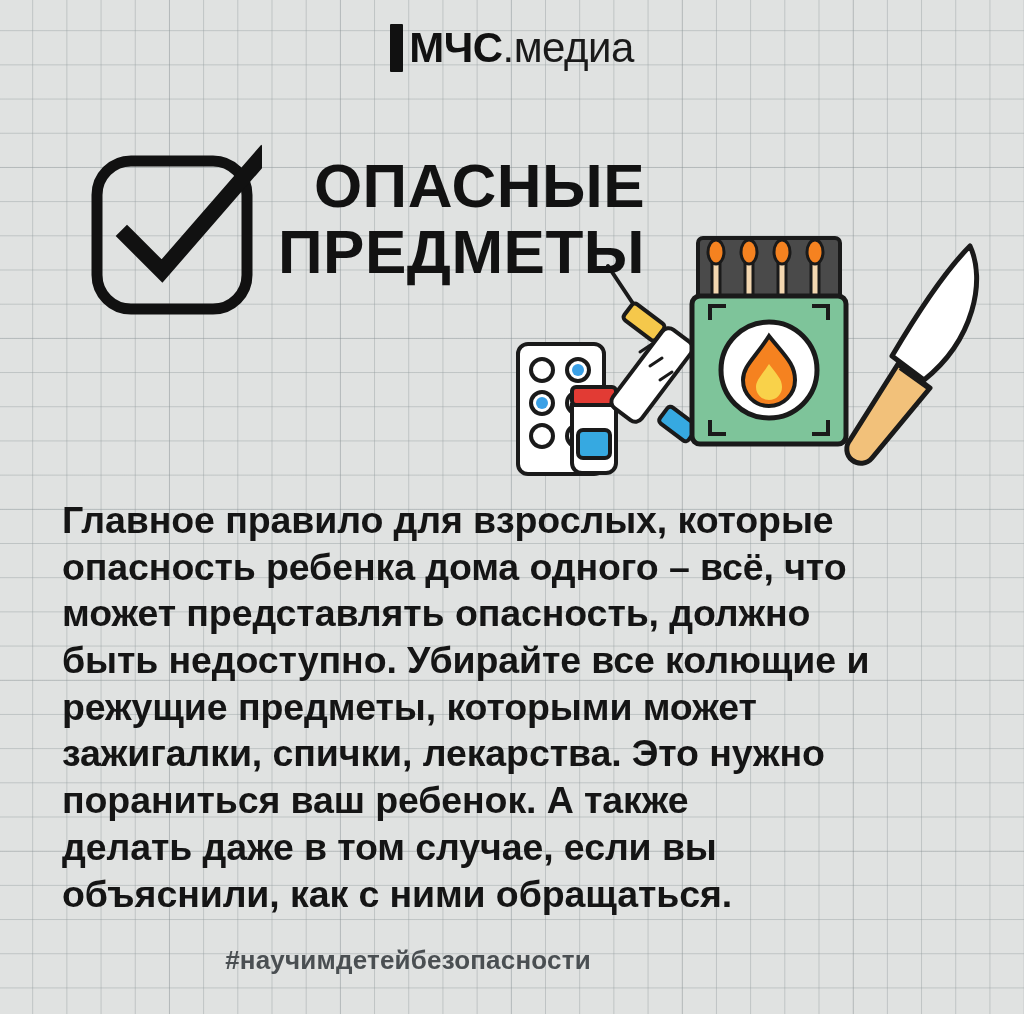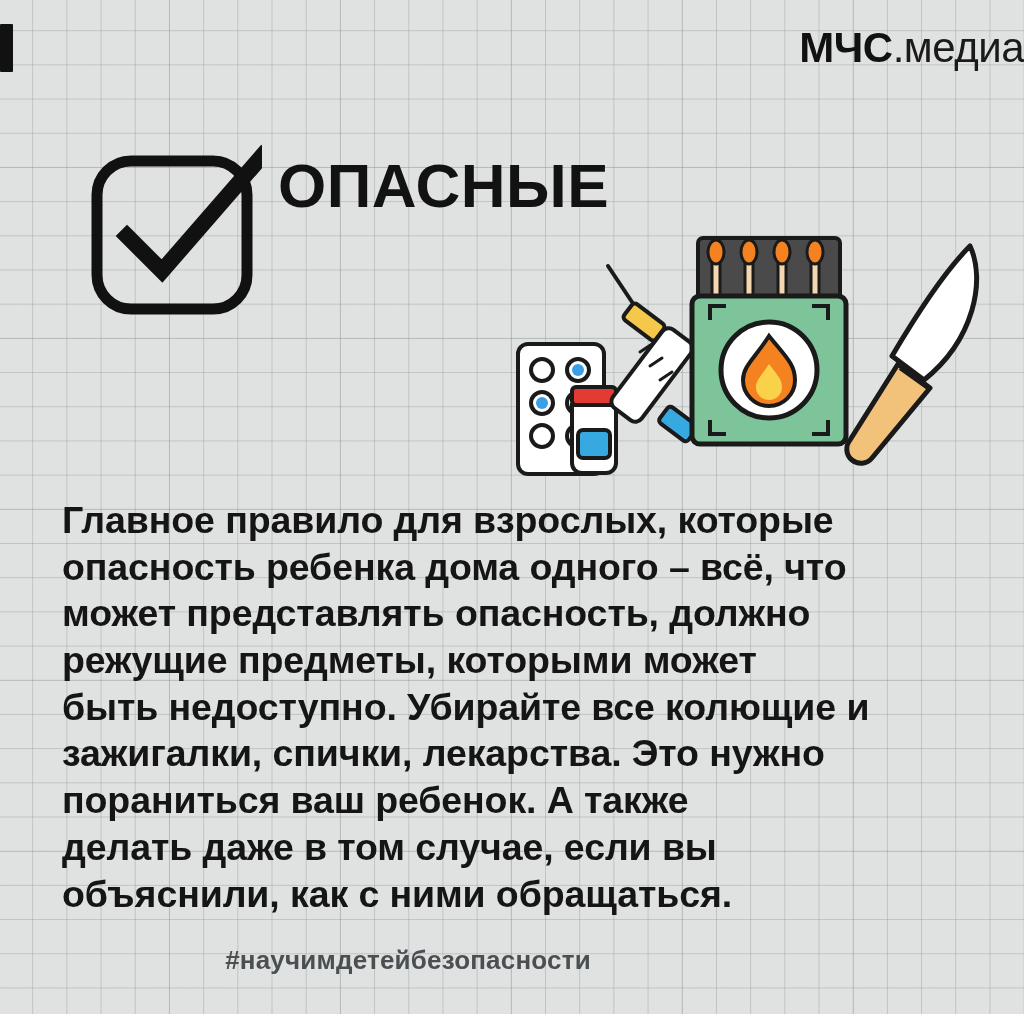--- a/index.html
+++ b/index.html
@@ -38,21 +38,21 @@
   }
 
   
   .brand {
     position: absolute;
     top: 24px;
     left: 0;
     width: 1024px;
     display: flex;
     align-items: center;
-    justify-content: space-between;
+    justify-content: center;
     gap: 6px;
     z-index: 3;
   }
   .brand-bar {
     width: 13px;
     height: 48px;
     background: #111;
     border-radius: 1px;
   }
   .brand-text {
@@ -153,20 +153,21 @@
 
   <div class="title-wrap">
     <div class="check-box">
       <svg width="176" height="176" viewBox="0 0 176 176" xmlns="http://www.w3.org/2000/svg">
         <rect x="11" y="17" width="150" height="148" rx="34" ry="34" fill="none" stroke="#111111" stroke-width="11"></rect>
         <path d="M41 92 L76 127 L176 12" fill="none" stroke="#111111" stroke-width="16" stroke-linecap="square" stroke-linejoin="miter"></path>
       </svg>
     </div>
     <div class="title-text">
       <div class="title-line">ОПАСНЫЕ</div>
+      <div class="title-line second">ПРЕДМЕТЫ</div>
     </div>
   </div>
 
   <div class="illustration">
     <svg width="500" height="270" viewBox="0 0 500 270" xmlns="http://www.w3.org/2000/svg">
 
       <g>
         <rect x="18" y="116" width="86" height="130" rx="10" ry="10" fill="#ffffff" stroke="#1a1a1a" stroke-width="4"></rect>
         <g fill="#ffffff" stroke="#1a1a1a" stroke-width="4">
           <circle cx="42" cy="142" r="11"></circle>
@@ -232,22 +233,22 @@
         <path d="M398 136 L430 160 L372 230 a14 14 0 0 1 -22 -18 Z" fill="#f2c17a" stroke="#1a1a1a" stroke-width="5" stroke-linejoin="round"></path>
         <line x1="400" y1="140" x2="428" y2="160" stroke="#1a1a1a" stroke-width="4"></line>
       </g>
     </svg>
   </div>
 
   <div class="body-text">
     <div class="body-line">Главное правило для взрослых, которые</div>
     <div class="body-line">опасность ребенка дома одного – всё, что</div>
     <div class="body-line">может представлять опасность, должно</div>
+    <div class="body-line">быть недоступно. Убирайте все колющие и</div>
     <div class="body-line">режущие предметы, которыми может</div>
-    <div class="body-line">быть недоступно. Убирайте все колющие и</div>
     <div class="body-line">зажигалки, спички, лекарства. Это нужно</div>
     <div class="body-line">пораниться ваш ребенок. А также</div>
     <div class="body-line">делать даже в том случае, если вы</div>
     <div class="body-line">объяснили, как с ними обращаться.</div>
   </div>
 
   <div class="hashtag">#научимдетейбезопасности</div>
 
 </div>
 

